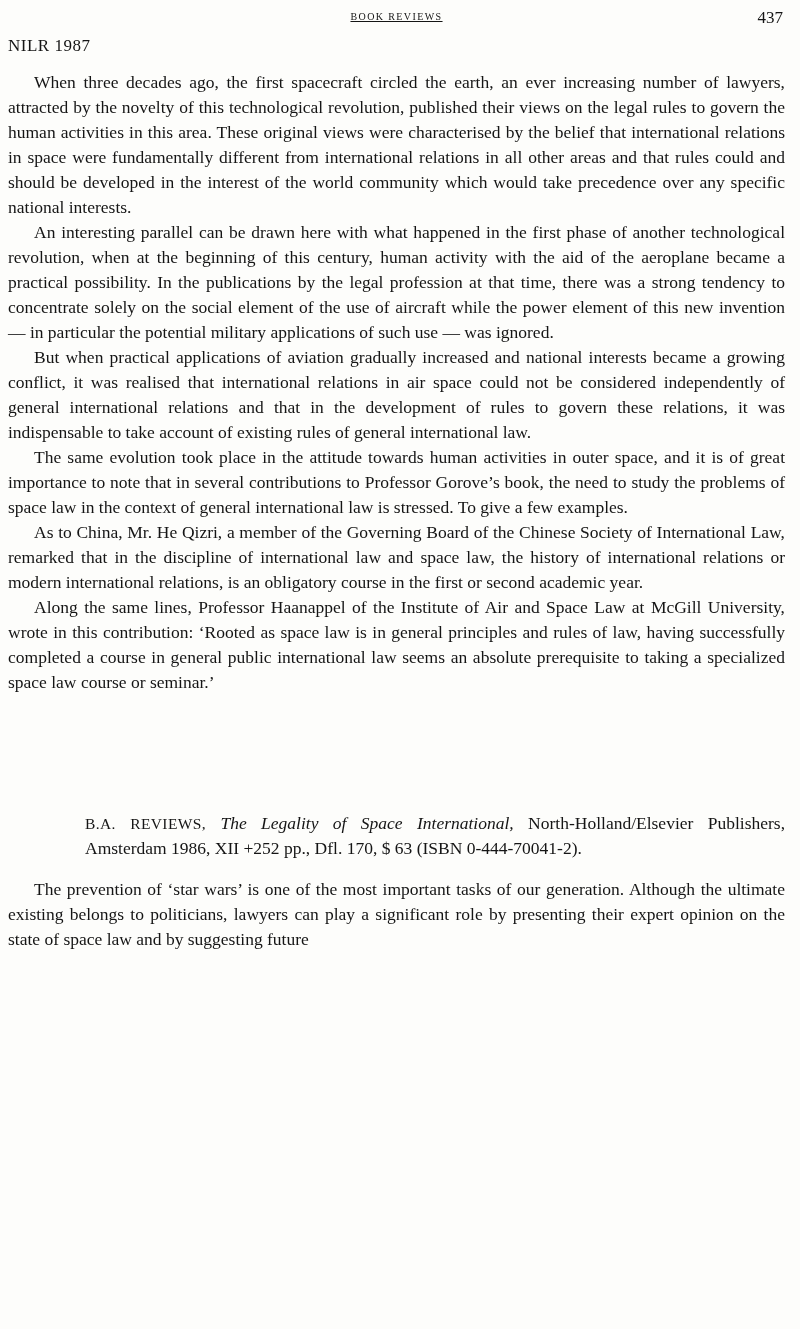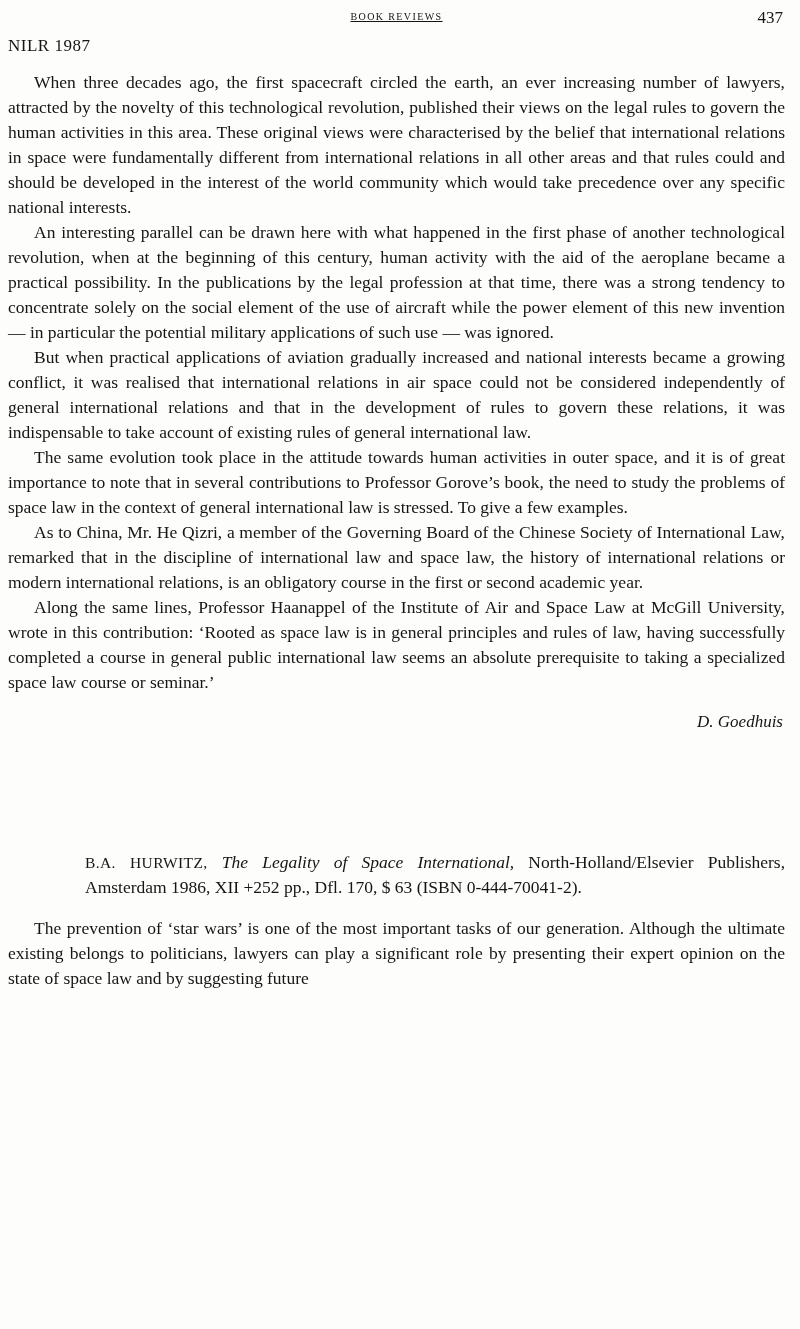--- a/index.html
+++ b/index.html
@@ -83,25 +83,24 @@
     <span class="head-right">437</span>
   </header>
 
   <main class="body-text">
     <p>When three decades ago, the first spacecraft circled the earth, an ever increasing number of lawyers, attracted by the novelty of this technological revolution, published their views on the legal rules to govern the human activities in this area. These original views were characterised by the belief that international relations in space were fundamentally different from international relations in all other areas and that rules could and should be developed in the interest of the world community which would take precedence over any specific national interests.</p>
     <p>An interesting parallel can be drawn here with what happened in the first phase of another technological revolution, when at the beginning of this century, human activity with the aid of the aeroplane became a practical possibility. In the publications by the legal profession at that time, there was a strong tendency to concentrate solely on the social element of the use of aircraft while the power element of this new invention — in particular the potential military applications of such use — was ignored.</p>
     <p>But when practical applications of aviation gradually increased and national interests became a growing conflict, it was realised that international relations in air space could not be considered independently of general international relations and that in the development of rules to govern these relations, it was indispensable to take account of existing rules of general international law.</p>
     <p>The same evolution took place in the attitude towards human activities in outer space, and it is of great importance to note that in several contributions to Professor Gorove’s book, the need to study the problems of space law in the context of general international law is stressed. To give a few examples.</p>
     <p>As to China, Mr. He Qizri, a member of the Governing Board of the Chinese Society of International Law, remarked that in the discipline of international law and space law, the history of international relations or modern international relations, is an obligatory course in the first or second academic year.</p>
     <p>Along the same lines, Professor Haanappel of the Institute of Air and Space Law at McGill University, wrote in this contribution: ‘Rooted as space law is in general principles and rules of law, having successfully completed a course in general public international law seems an absolute prerequisite to taking a specialized space law course or seminar.’</p>
-    <p class="signature">D. Goedhuis</p>
   </main>
 
   <section>
     <p class="citation">
-      <span class="sc">B.A. HURWITZ,</span>
+      <span class="sc">B.A. REVIEWS,</span>
       <span class="italic">The Legality of Space International,</span>
       <span>North-Holland/Elsevier Publishers, Amsterdam 1986, XII +252 pp., Dfl. 170, $ 63 (ISBN 0-444-70041-2).</span>
     </p>
     <p class="review2-p">The prevention of ‘star wars’ is one of the most important tasks of our generation. Although the ultimate existing belongs to politicians, lawyers can play a significant role by presenting their expert opinion on the state of space law and by suggesting future</p>
   </section>
 
 </div>
 
 </body></html>

